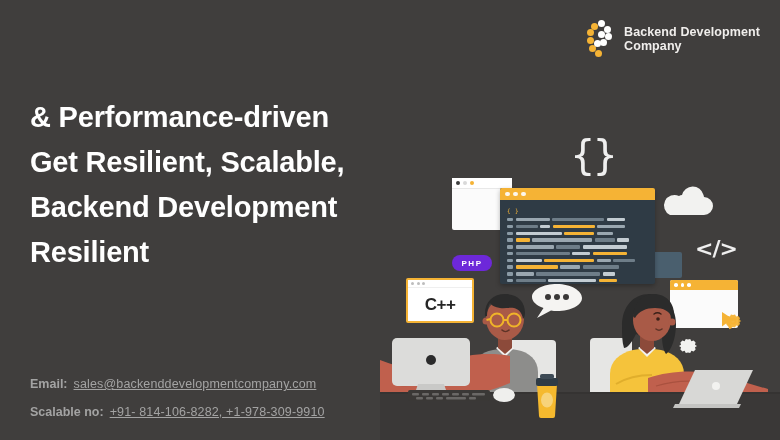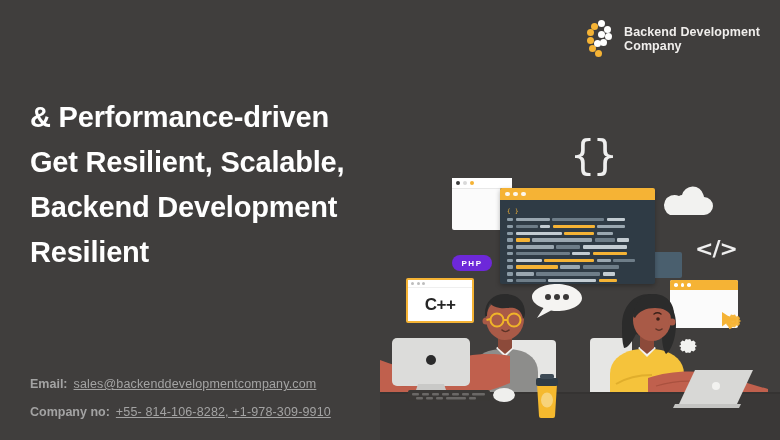--- a/index.html
+++ b/index.html
@@ -156,22 +156,22 @@
     <span>Backend Development</span>
     <span>Resilient</span>
   </h1>
 
   <div class="contact">
     <div class="contact-row">
       <span class="contact-label">Email:</span>
       <span class="contact-value">sales@backenddevelopmentcompany.com</span>
     </div>
     <div class="contact-row">
-      <span class="contact-label">Company no:</span>
-      <span class="contact-value">+55- 814-106-8282, +1-978-309-9910</span>
+      <span class="contact-label">Scalable no:</span>
+      <span class="contact-value">+91- 814-106-8282, +1-978-309-9910</span>
     </div>
   </div>
 
   <div class="art">
 
     <div class="cloud">
       <svg width="58" height="30" viewBox="0 0 58 30">
         <path d="M12 29h34a9 9 0 0 0 0-18 11 11 0 0 0-.6-2.2A11 11 0 0 0 24 9a9 9 0 0 0-3 1 10 10 0 0 0-9 19z" fill="#f2f2f0"></path>
       </svg>
     </div>

